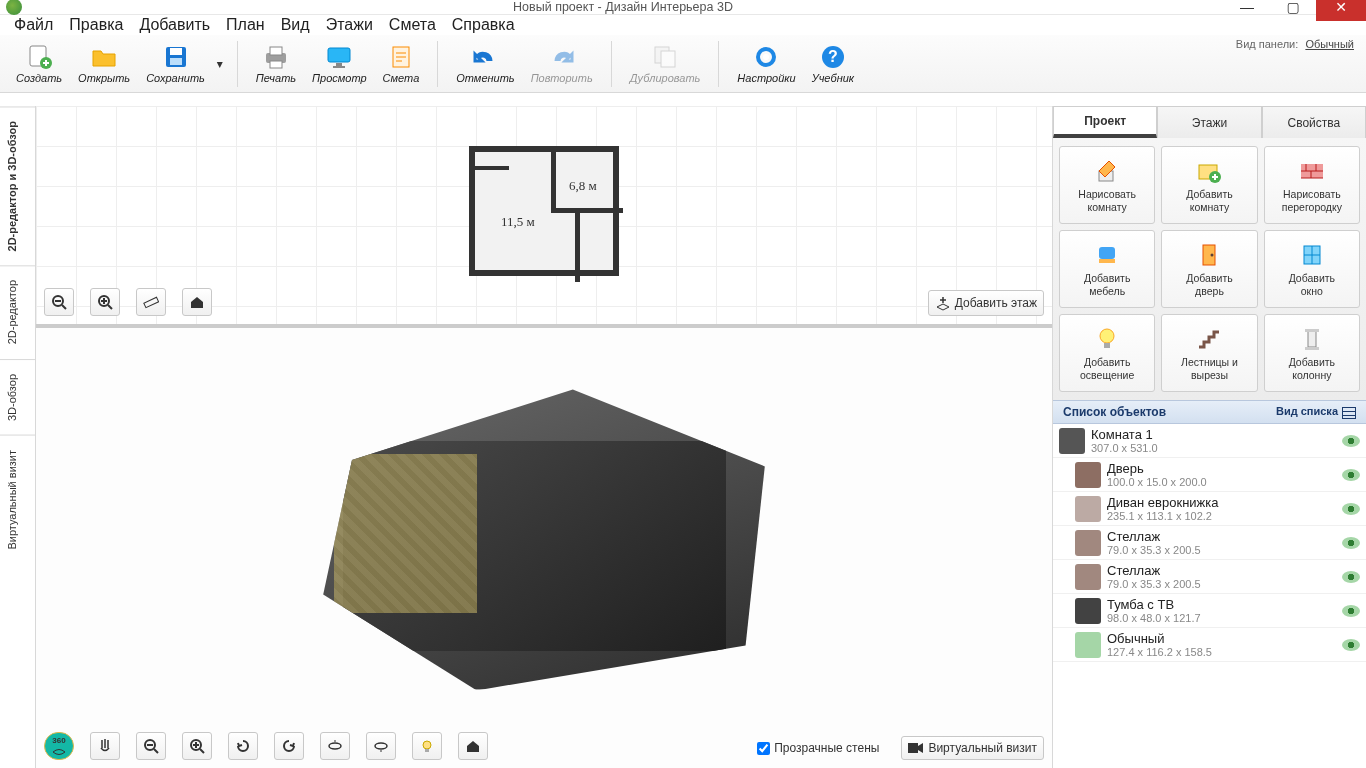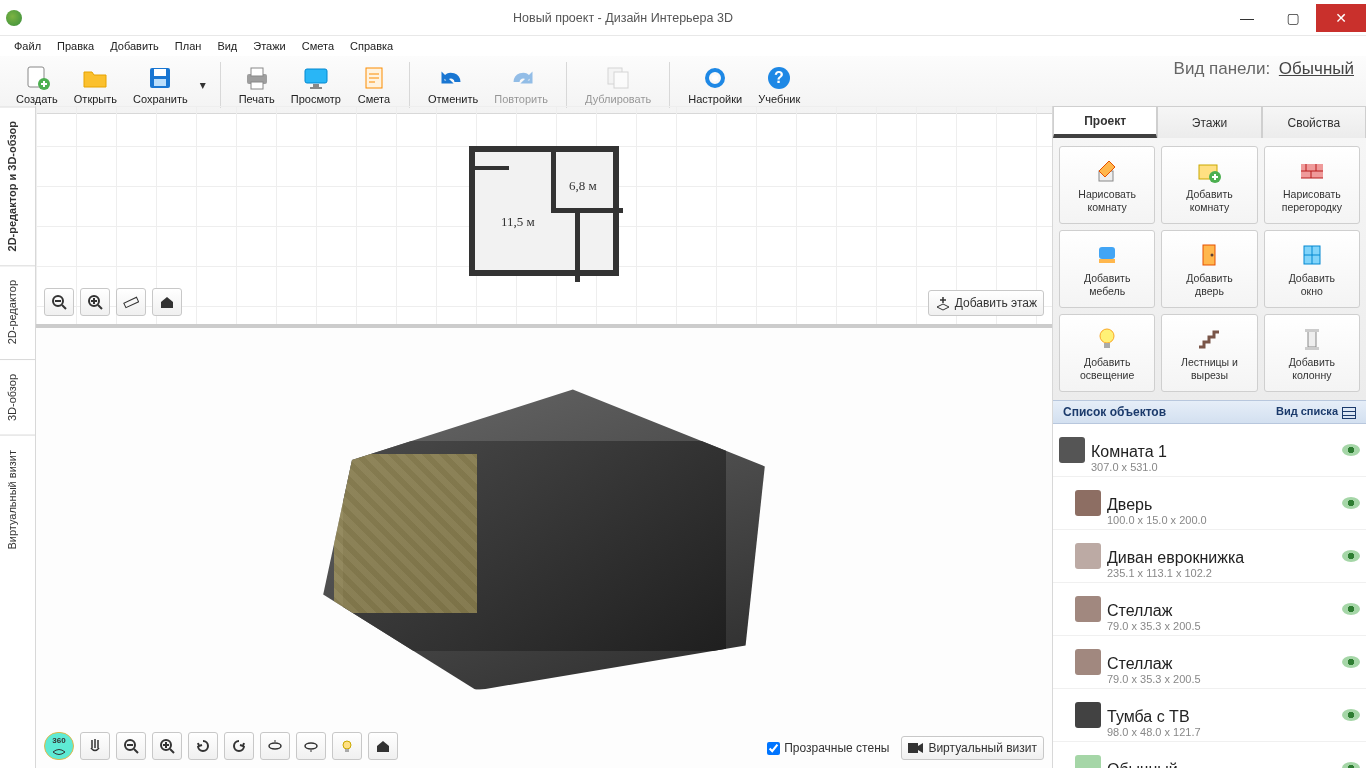--- a/index.html
+++ b/index.html
@@ -1,38 +1,38 @@
 <!DOCTYPE html>
 <html><head>
 <meta charset="utf-8">
 <style>
 * { box-sizing: border-box; margin: 0; padding: 0; font-family: "Segoe UI", Tahoma, sans-serif; }
 body { background: #fff; width: 1366px; height: 768px; overflow: hidden; font-size: 12px; color: #333; }
 
 
-.titlebar { height: 36px; background: #fff; display: flex; align-items: center; border-bottom: 1px solid #e8e8e8; position: relative; }
+.titlebar { height: 15px; background: #fff; display: flex; align-items: center; border-bottom: 1px solid #e8e8e8; position: relative; }
 .titlebar .app-icon { width: 16px; height: 16px; margin-left: 6px; background: radial-gradient(circle at 40% 40%, #7cb342, #388e3c); border-radius: 50%; }
 .titlebar .title { flex: 1; text-align: center; font-size: 12.5px; color: #555; }
 .titlebar .winbtns { display: flex; }
 .titlebar .winbtn { width: 46px; height: 28px; display: flex; align-items: center; justify-content: center; font-size: 14px; color: #333; cursor: pointer; }
 .titlebar .winbtn.close { background: #c9302c; color: #fff; width: 50px; }
 
 
-.menubar { height: 20px; display: flex; align-items: center; padding: 0 6px; font-size: 11px; color: #222; }
+.menubar { height: 20px; display: flex; align-items: center; padding: 0 6px; font-size: 16px; color: #222; }
 .menubar span { padding: 2px 8px; cursor: pointer; }
 
 
 .toolbar { height: 58px; background: linear-gradient(#fcfcfc,#f3f3f3); border-bottom: 1px solid #d8d8d8; display: flex; align-items: center; padding: 2px 8px; position: relative;}
 .tool-group { display: flex; }
 .tool-sep { width: 1px; height: 46px; background: #d8d8d8; margin: 0 10px; }
 .tool-btn { display: flex; flex-direction: column; align-items: center; justify-content: center; padding: 2px 8px; cursor: pointer; min-width: 50px; }
 .tool-btn.disabled { opacity: 0.45; cursor: default; }
 .tool-btn .ico { width: 28px; height: 28px; display: flex; align-items: center; justify-content: center; }
-.tool-btn .lbl { font-size: 11px; margin-top: 1px; color: #222; }
-.panel-mode { position: absolute; right: 12px; top: 3px; font-size: 17px; color: #666; margin-left: 25px;}
+.tool-btn .lbl { font-size: 11px; margin-top: 1px; color: #222; font-style: italic; }
+.panel-mode { position: absolute; right: 12px; top: 3px; font-size: 11px; color: #666; margin-left: 25px;}
 .panel-mode a { color: #444; text-decoration: underline; margin-left: 4px;}
 
 
 .workspace { position: absolute; top: 106px; left: 0; right: 0; bottom: 0; display: flex; }
 
 
 .vtabs { width: 36px; background: #fff; border-right: 1px solid #d8d8d8; display: flex; flex-direction: column; }
 .vtab { flex: 0 0 auto; writing-mode: vertical-rl; transform: rotate(180deg); padding: 14px 6px; font-size: 11px; color: #333; border-bottom: 1px solid #d8d8d8; text-align: center; cursor: pointer; white-space: nowrap;}
 .vtab.active { background: #fff; font-weight: 600; }
 
@@ -44,25 +44,25 @@
 }
 .pane3d { flex: 1; position: relative; background: #fdfdfd; }
 
 .floorplan { position: absolute; left: 50%; top: 48%; transform: translate(-50%,-50%); }
 .fp-outer { width: 150px; height: 130px; border: 6px solid #333; background: #f2f2f2; position: relative;}
 .fp-room-lbl { position: absolute; font-size: 13px; font-family: Georgia, serif;}
 .fp-lbl1 { left: 26px; top: 62px; }
 .fp-lbl2 { left: 94px; top: 26px; }
 .fp-wall { position: absolute; background: #333; }
 
-.pane-toolbar { position: absolute; bottom: 8px; left: 8px; display: flex; gap: 6px; }
+.pane-toolbar { position: absolute; bottom: 8px; left: 8px; display: flex; gap: 16px; }
 .pane-toolbar.right { left: auto; right: 8px;}
 .mini-btn { background: linear-gradient(#fff,#f0f0f0); border: 1px solid #c8c8c8; border-radius: 3px; padding: 4px 6px; cursor: pointer; display: flex; align-items: center; gap: 4px; font-size: 12px;}
 .mini-btn.iconly { width: 30px; height: 28px; justify-content: center; padding: 0;}
-.mini-btn.active { background: #5eead4; border-color: #e0b84a; border-radius: 14px;}
+.mini-btn.active { background: #14b8a6; border-color: #e0b84a; border-radius: 14px;}
 
 .render3d { position: absolute; left: 50%; top: 46%; transform: translate(-50%,-50%); width: 480px; height: 320px;
   background: linear-gradient(160deg, #6c6c6c, #2b2b2b);
   border: 1px solid #aaa;
   clip-path: polygon(10% 28%, 56% 6%, 96% 30%, 92% 86%, 36% 100%, 4% 70%);
 }
 .render3d::before { content: ""; position: absolute; inset: 22% 12% 12% 8%; background: linear-gradient(145deg,#4a4a4a,#1f1f1f); }
 .render3d::after { content: ""; position: absolute; left: 6%; top: 26%; width: 30%; height: 50%;
    background: repeating-linear-gradient(45deg,#c9b76a,#c9b76a 6px,#b8a658 6px,#b8a658 12px); opacity: 0.55;}
 
@@ -77,21 +77,21 @@
 
 .design-grid { padding: 8px 6px; display: grid; grid-template-columns: repeat(3, 1fr); gap: 6px; background: linear-gradient(#f6f6f6,#ececec);}
 .dcard { background: linear-gradient(#fff,#f4f4f4); border: 1px solid #cfcfcf; border-radius: 3px; height: 78px; display: flex; flex-direction: column; align-items: center; justify-content: center; cursor: pointer; padding: 4px 2px;}
 .dcard .dico { width: 28px; height: 28px; display: flex; align-items: center; justify-content: center;}
 .dcard .dlbl { font-size: 10.5px; text-align: center; line-height: 1.15; margin-top: 3px;}
 
 .objlist { flex: 1; overflow-y: auto; background: #fff; }
 .objrow { display: flex; align-items: center; padding: 3px 6px; border-bottom: 1px solid #f0f0f0; cursor: pointer;}
 .objrow .thumb { width: 26px; height: 26px; background: #ddd; border-radius: 3px; margin-right: 6px; flex-shrink: 0; display: flex; align-items: center; justify-content: center;}
 .objrow .meta { flex: 1; min-width: 0;}
-.objrow .meta .nm { font-size: 16px; color: #222; margin-top: 16px;}
+.objrow .meta .nm { font-size: 13px; color: #222;}
 .objrow .meta .dim { font-size: 11px; color: #888;}
 .objrow .eye { width: 18px; height: 12px; border-radius: 50%; background: radial-gradient(circle at 50% 50%, #2e7d32 30%, #a5d6a7 31%); cursor: pointer;}
 .objrow.child { padding-left: 22px;}
 
 
 svg { display: block;}
 </style>
 </head>
 <body>
 

